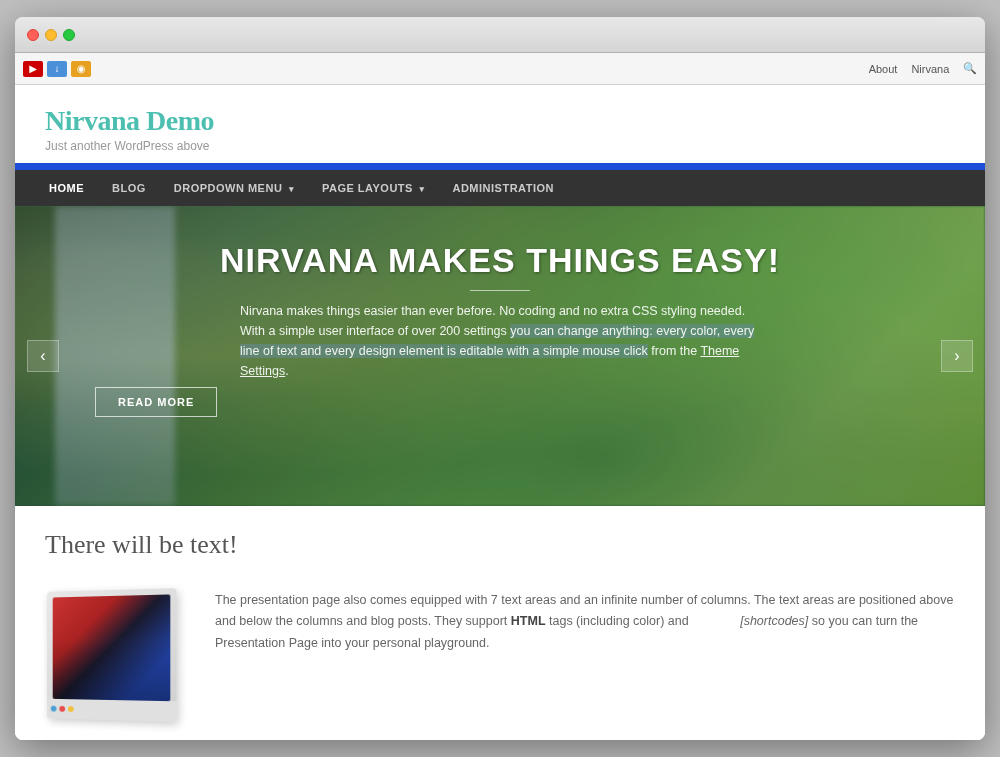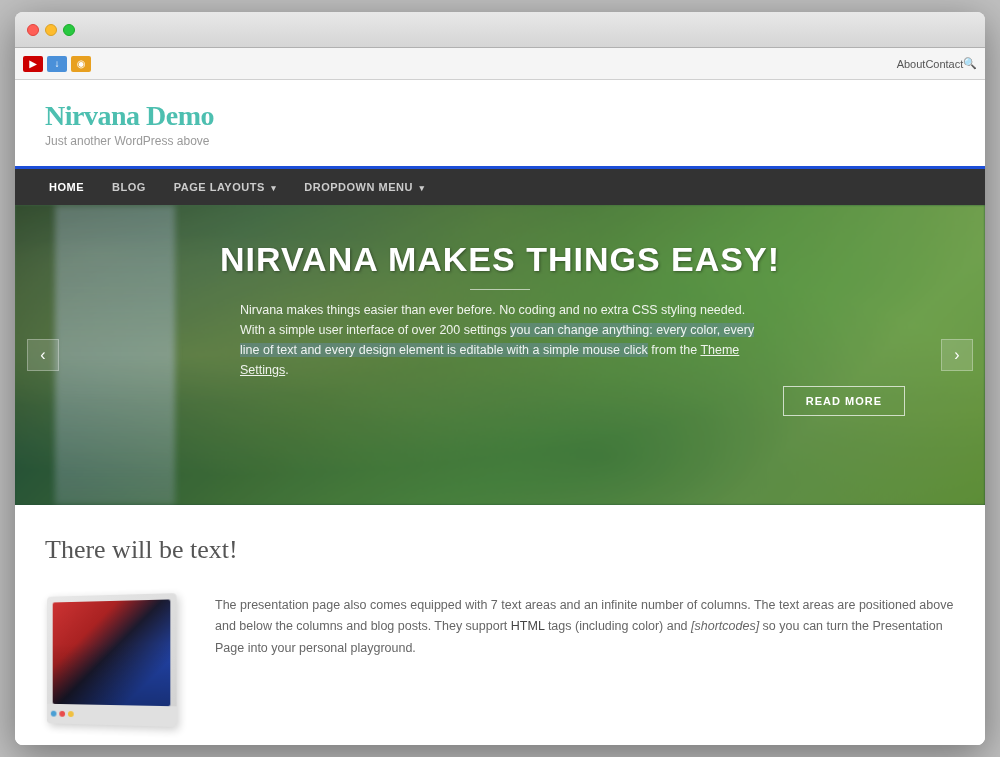--- a/index.html
+++ b/index.html
@@ -70,39 +70,40 @@
       color: white;
     }
     .toolbar-icon.youtube { background: #cc0000; }
     .toolbar-icon.feed1 { background: #4a90d9; }
     .toolbar-icon.feed2 { background: #e8a020; }
 
     .toolbar-top-nav {
       margin-left: auto;
       display: flex;
       align-items: center;
+      gap: 14px;
       font-size: 11px;
       color: #555;
     }
 
     .toolbar-top-nav a {
       color: #555;
       text-decoration: none;
       cursor: pointer;
     }
 
     
     .site-content {
       background: white;
     }
 
     .site-header {
-      padding: 20px 30px 18px;
+      padding: 20px 30px 10px;
       background: white;
-      border-bottom: 3px solid #1d4ed8;
+      border-bottom: 7px solid #1d4ed8;
     }
 
     .site-title {
       font-size: 28px;
       color: #4dbfb0;
       font-weight: bold;
       font-family: Georgia, serif;
       letter-spacing: -0.5px;
     }
 
@@ -223,21 +224,21 @@
       background: rgba(100,140,160,0.5);
       display: inline;
     }
 
     .hero-text .theme-link {
       text-decoration: underline;
       color: rgba(255,255,255,0.9);
     }
 
     .hero-btn-wrap {
-      text-align: right;
+      text-align: left;
       text-decoration: underline;
     }
 
     .hero-read-more {
       display: inline-block;
       border: 1px solid rgba(255,255,255,0.7);
       padding: 8px 22px;
       font-size: 11px;
       color: white;
       text-transform: uppercase;
@@ -261,21 +262,21 @@
       display: flex;
       align-items: center;
       justify-content: center;
       z-index: 10;
     }
     .hero-nav-btn.prev { left: 12px; }
     .hero-nav-btn.next { right: 12px; }
 
     
     .main-content {
-      padding: 30px 30px 20px;
+      padding: 24px 30px 20px;
       background: white;
     }
 
     .content-section-title {
       font-size: 26px;
       color: #555;
       font-weight: 300;
       margin-bottom: 30px;
       font-family: Georgia, serif;
     }
@@ -338,22 +339,22 @@
     .device-dot:nth-child(2) { background: #e84c4c; }
     .device-dot:nth-child(3) { background: #f0c040; }
 
     .content-text {
       flex: 1;
       font-size: 12.5px;
       color: #666;
       line-height: 1.7;
     }
 
-    .content-text strong { color: #444; font-weight: normal; }
-    .content-text em { font-style: italic; }
+    .content-text strong { color: #444; font-weight: bold; }
+    .content-text em { font-style: italic; margin-left: 48px; }
   </style>
 </head>
 <body>
 
 <div class="browser-window">
 
   <div class="browser-titlebar">
     <div class="browser-buttons">
       <div class="browser-btn close"></div>
       <div class="browser-btn minimize"></div>
@@ -362,45 +363,48 @@
   </div>
 
   <div class="browser-toolbar">
     <div class="toolbar-icons">
       <div class="toolbar-icon youtube">▶</div>
       <div class="toolbar-icon feed1">↓</div>
       <div class="toolbar-icon feed2">◉</div>
     </div>
     <div class="toolbar-top-nav">
       <a>About</a>
-      <a>Contact</a>
+      <a>Nirvana</a>
       <span>🔍</span>
     </div>
   </div>
 
   <div class="site-content">
 
     <div class="site-header">
       <div class="site-title">Nirvana Demo</div>
       <div class="site-tagline">Just another WordPress above</div>
     </div>
 
     <nav class="main-nav">
       <ul class="nav-list">
         <li class="active">
           <a>HOME</a>
         </li>
         <li>
           <a>BLOG</a>
         </li>
         <li>
+          <a>DROPDOWN MENU <span class="arrow">▾</span></a>
+        </li>
+        <li>
           <a>PAGE LAYOUTS <span class="arrow">▾</span></a>
         </li>
         <li>
-          <a>DROPDOWN MENU <span class="arrow">▾</span></a>
+          <a>ADMINISTRATION</a>
         </li>
       </ul>
     </nav>
 
     <div class="hero-slider">
       <div class="hero-bg"></div>
       <div class="hero-left-waterfall"></div>
       <div class="hero-bg-overlay"></div>
 
       <button class="hero-nav-btn prev">‹</button>

